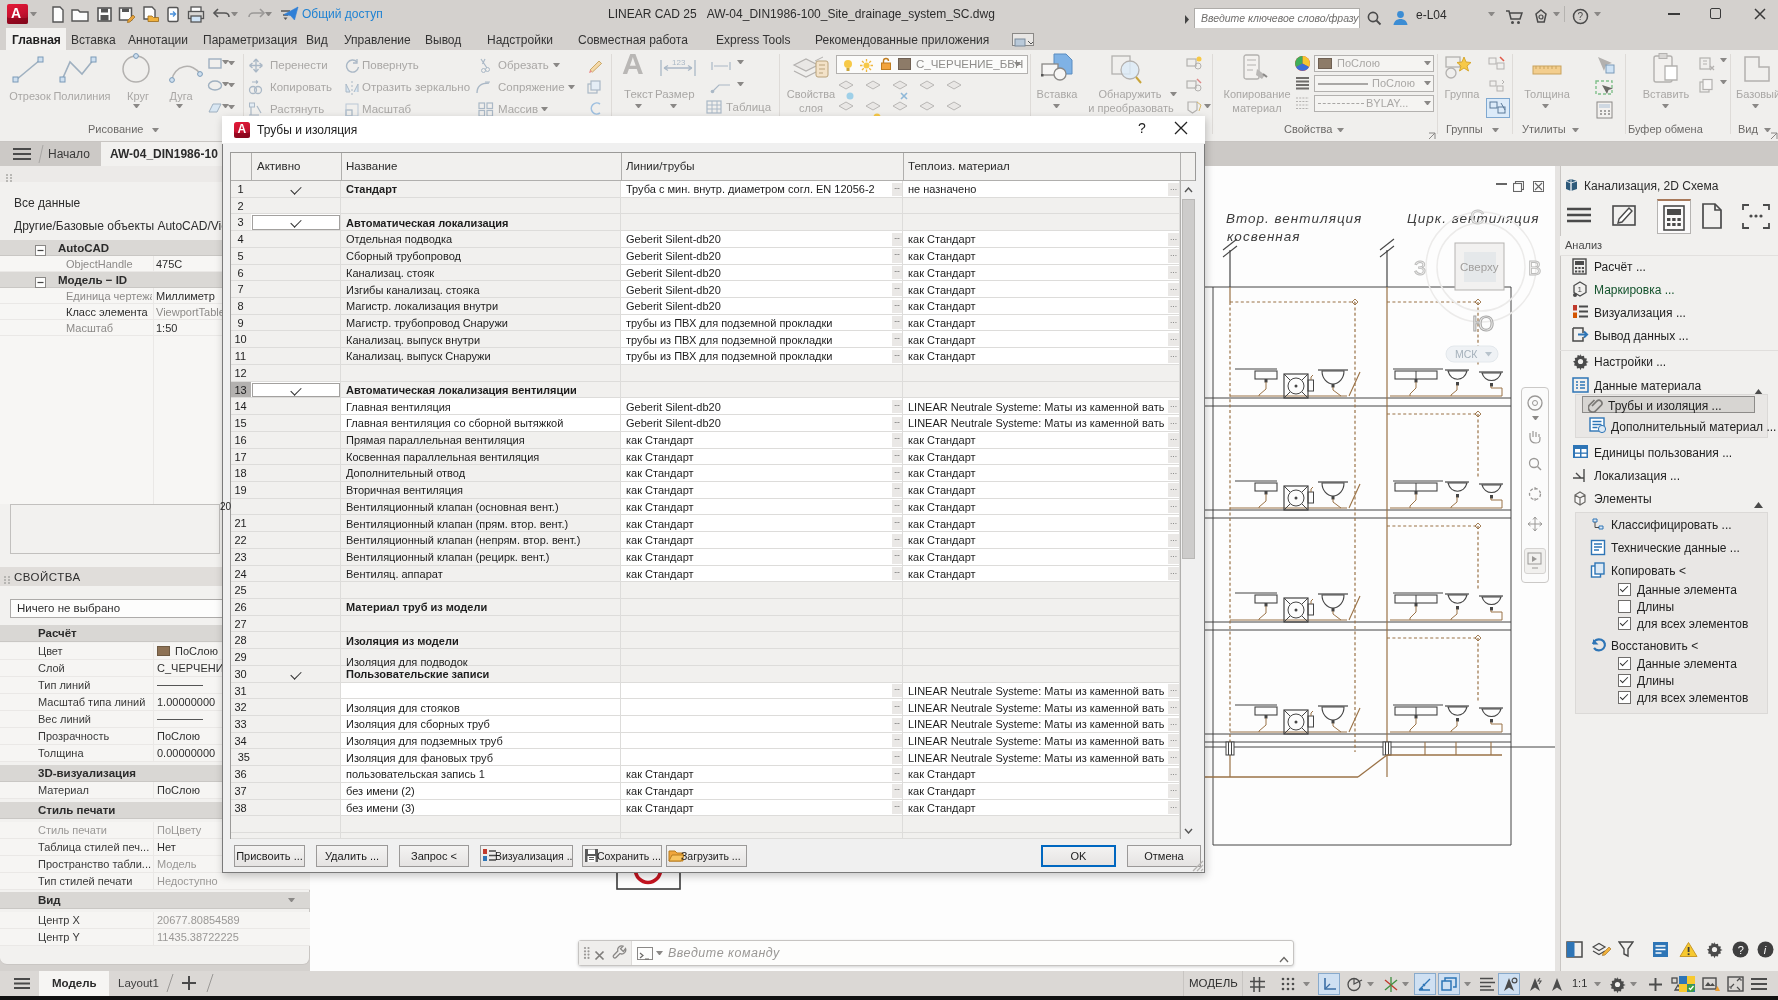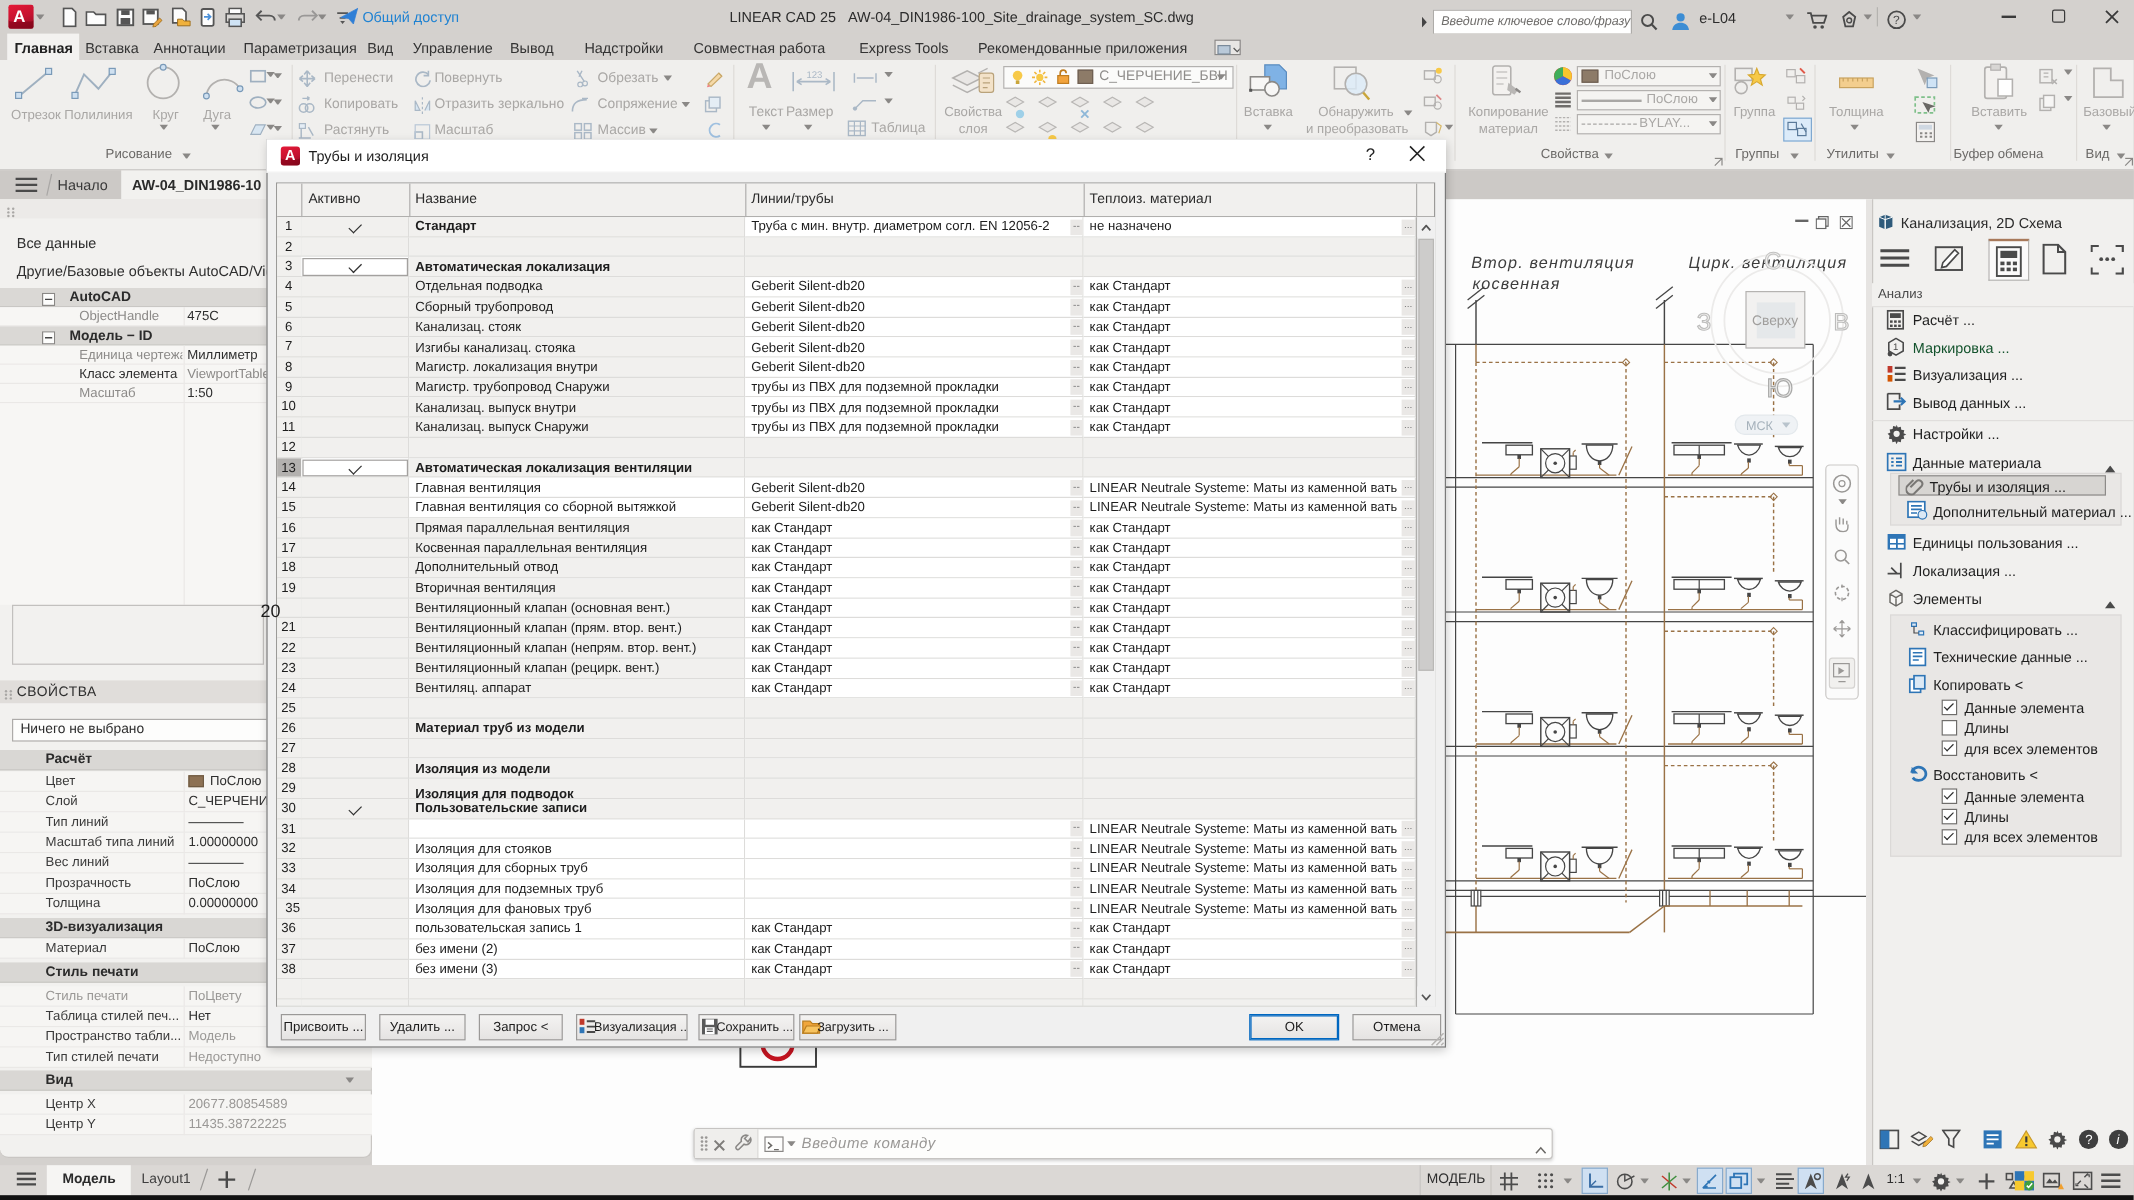--- a/index.html
+++ b/index.html
@@ -1474,21 +1474,21 @@
 <div class="" style="left:251px;top:481.96px;width:90px;height:16.72px;background:#f1f0ee;border-bottom:1px solid #dddcda;border-right:1px solid #dddcda;"></div>
 <div class="" style="left:341px;top:481.96px;width:280px;height:16.72px;background:#f1f0ee;border-bottom:1px solid #dddcda;border-right:1px solid #dddcda;"></div>
 <div class="t" style="left:346px;top:484.15999999999997px;width:272px;height:12px;font-size:11px;font-weight:normal;color:#1d1d1d;overflow:hidden">Вторичная вентиляция</div>
 <div class="" style="left:621px;top:481.96px;width:282px;height:16.72px;background:#ffffff;border-bottom:1px solid #dddcda;border-right:1px solid #dddcda;"></div>
 <div class="t" style="left:626px;top:484.15999999999997px;width:258px;height:12px;font-size:11px;color:#1d1d1d;overflow:hidden">как Стандарт</div>
 <div class="t" style="left:892px;top:483.46px;width:10px;height:13.219999999999999px;background:#eae8e6;font-size:8.5px;color:#777;text-align:center;line-height:11px">--</div>
 <div class="" style="left:903px;top:481.96px;width:277px;height:16.72px;background:#ffffff;border-bottom:1px solid #dddcda;border-right:1px solid #dddcda;"></div>
 <div class="t" style="left:908px;top:484.15999999999997px;width:256px;height:12px;font-size:11px;color:#1d1d1d;overflow:hidden">как Стандарт</div>
 <div class="t" style="left:1168px;top:483.46px;width:11px;height:13.219999999999999px;background:#eae8e6;font-size:8.5px;color:#777;text-align:center;line-height:8px">...</div>
 <div class="" style="left:230.5px;top:498.68px;width:21px;height:16.72px;background:#f1f0ee;border-bottom:1px solid #dddcda;border-right:1px solid #dddcda;"></div>
-<div class="t" style="left:216px;top:500.68px;width:19px;height:12px;font-size:15px;color:#1d1d1d;text-align:center">20</div>
+<div class="t" style="left:216px;top:500.68px;width:19px;height:12px;font-size:10px;color:#1d1d1d;text-align:center">20</div>
 <div class="" style="left:251px;top:498.68px;width:90px;height:16.72px;background:#f1f0ee;border-bottom:1px solid #dddcda;border-right:1px solid #dddcda;"></div>
 <div class="" style="left:341px;top:498.68px;width:280px;height:16.72px;background:#f1f0ee;border-bottom:1px solid #dddcda;border-right:1px solid #dddcda;"></div>
 <div class="t" style="left:346px;top:500.88px;width:272px;height:12px;font-size:11px;font-weight:normal;color:#1d1d1d;overflow:hidden">Вентиляционный клапан (основная вент.)</div>
 <div class="" style="left:621px;top:498.68px;width:282px;height:16.72px;background:#ffffff;border-bottom:1px solid #dddcda;border-right:1px solid #dddcda;"></div>
 <div class="t" style="left:626px;top:500.88px;width:258px;height:12px;font-size:11px;color:#1d1d1d;overflow:hidden">как Стандарт</div>
 <div class="t" style="left:892px;top:500.18px;width:10px;height:13.219999999999999px;background:#eae8e6;font-size:8.5px;color:#777;text-align:center;line-height:11px">--</div>
 <div class="" style="left:903px;top:498.68px;width:277px;height:16.72px;background:#ffffff;border-bottom:1px solid #dddcda;border-right:1px solid #dddcda;"></div>
 <div class="t" style="left:908px;top:500.88px;width:256px;height:12px;font-size:11px;color:#1d1d1d;overflow:hidden">как Стандарт</div>
 <div class="t" style="left:1168px;top:500.18px;width:11px;height:13.219999999999999px;background:#eae8e6;font-size:8.5px;color:#777;text-align:center;line-height:8px">...</div>
 <div class="" style="left:230.5px;top:515.4px;width:21px;height:16.72px;background:#f1f0ee;border-bottom:1px solid #dddcda;border-right:1px solid #dddcda;"></div>
@@ -1572,21 +1572,21 @@
 <div class="" style="left:251px;top:665.88px;width:90px;height:16.72px;background:#f1f0ee;border-bottom:1px solid #dddcda;border-right:1px solid #dddcda;"></div>
 <div class="tick" style="left:291px;top:670.88px;width:10px;height:6px;"></div>
 <div class="" style="left:341px;top:665.88px;width:280px;height:16.72px;background:#f1f0ee;border-bottom:1px solid #dddcda;border-right:1px solid #dddcda;"></div>
 <div class="t" style="left:346px;top:668.08px;width:272px;height:12px;font-size:11px;font-weight:bold;color:#1d1d1d;overflow:hidden">Пользовательские записи</div>
 <div class="" style="left:621px;top:665.88px;width:282px;height:16.72px;background:#f1f0ee;border-bottom:1px solid #dddcda;border-right:1px solid #dddcda;"></div>
 <div class="" style="left:903px;top:665.88px;width:277px;height:16.72px;background:#f1f0ee;border-bottom:1px solid #dddcda;border-right:1px solid #dddcda;"></div>
 <div class="" style="left:230.5px;top:682.6px;width:21px;height:16.72px;background:#f1f0ee;border-bottom:1px solid #dddcda;border-right:1px solid #dddcda;"></div>
 <div class="t" style="left:231px;top:684.6px;width:19px;height:12px;font-size:11px;color:#1d1d1d;text-align:center">31</div>
 <div class="" style="left:251px;top:682.6px;width:90px;height:16.72px;background:#f1f0ee;border-bottom:1px solid #dddcda;border-right:1px solid #dddcda;"></div>
 <div class="" style="left:341px;top:682.6px;width:280px;height:16.72px;background:#ffffff;border-bottom:1px solid #dddcda;border-right:1px solid #dddcda;"></div>
-<div class="t" style="left:346px;top:656px;width:272px;height:12px;font-size:11px;font-weight:bold;color:#1d1d1d;overflow:hidden">Изоляция для подводок</div>
+<div class="t" style="left:346px;top:656px;width:272px;height:12px;font-size:11px;font-weight:normal;color:#1d1d1d;overflow:hidden">Изоляция для подводок</div>
 <div class="" style="left:621px;top:682.6px;width:282px;height:16.72px;background:#ffffff;border-bottom:1px solid #dddcda;border-right:1px solid #dddcda;"></div>
 <div class="t" style="left:892px;top:684.1px;width:10px;height:13.219999999999999px;background:#eae8e6;font-size:8.5px;color:#777;text-align:center;line-height:11px">--</div>
 <div class="" style="left:903px;top:682.6px;width:277px;height:16.72px;background:#ffffff;border-bottom:1px solid #dddcda;border-right:1px solid #dddcda;"></div>
 <div class="t" style="left:908px;top:684.8000000000001px;width:256px;height:12px;font-size:11px;color:#1d1d1d;overflow:hidden">LINEAR Neutrale Systeme: Маты из каменной ваты / с а...</div>
 <div class="t" style="left:1168px;top:684.1px;width:11px;height:13.219999999999999px;background:#eae8e6;font-size:8.5px;color:#777;text-align:center;line-height:8px">...</div>
 <div class="" style="left:230.5px;top:699.32px;width:21px;height:16.72px;background:#f1f0ee;border-bottom:1px solid #dddcda;border-right:1px solid #dddcda;"></div>
 <div class="t" style="left:231px;top:701.32px;width:19px;height:12px;font-size:11px;color:#1d1d1d;text-align:center">32</div>
 <div class="" style="left:251px;top:699.32px;width:90px;height:16.72px;background:#f1f0ee;border-bottom:1px solid #dddcda;border-right:1px solid #dddcda;"></div>
 <div class="" style="left:341px;top:699.32px;width:280px;height:16.72px;background:#ffffff;border-bottom:1px solid #dddcda;border-right:1px solid #dddcda;"></div>
 <div class="t" style="left:346px;top:701.5200000000001px;width:272px;height:12px;font-size:11px;font-weight:normal;color:#1d1d1d;overflow:hidden">Изоляция для стояков</div>

